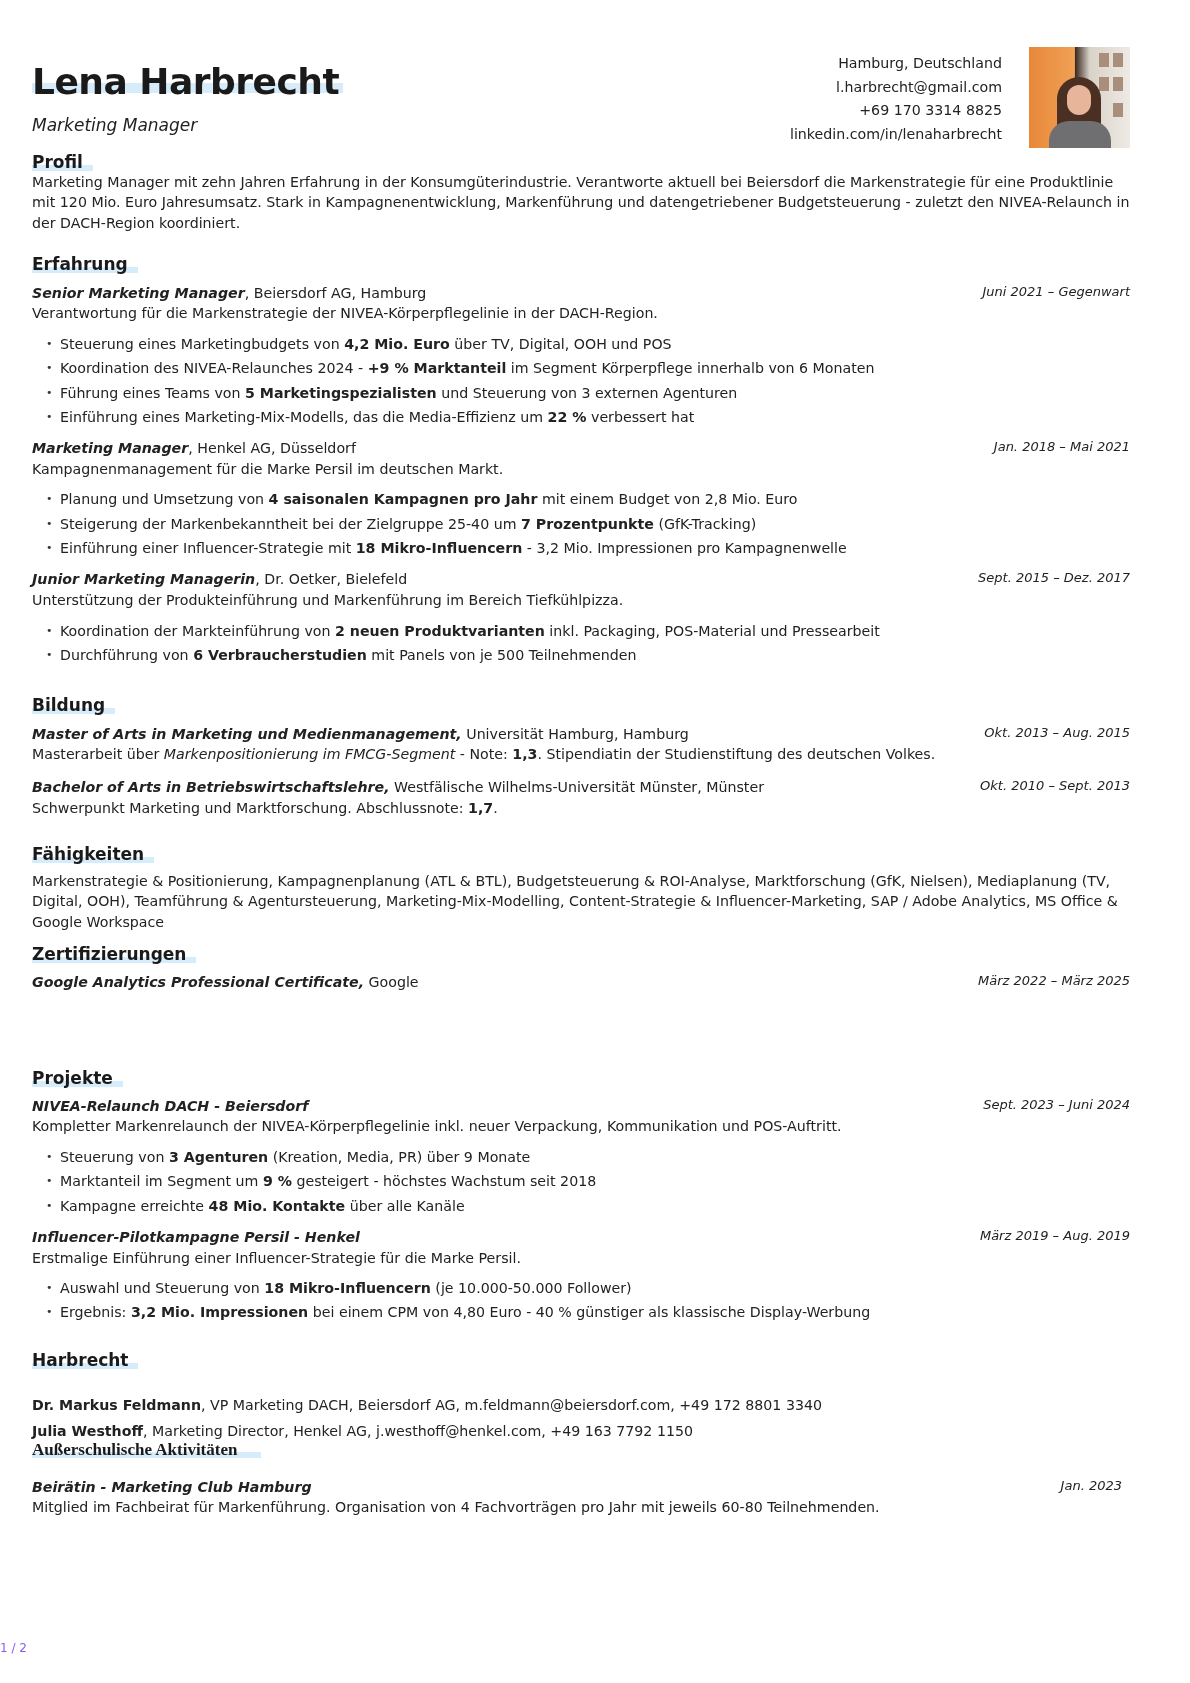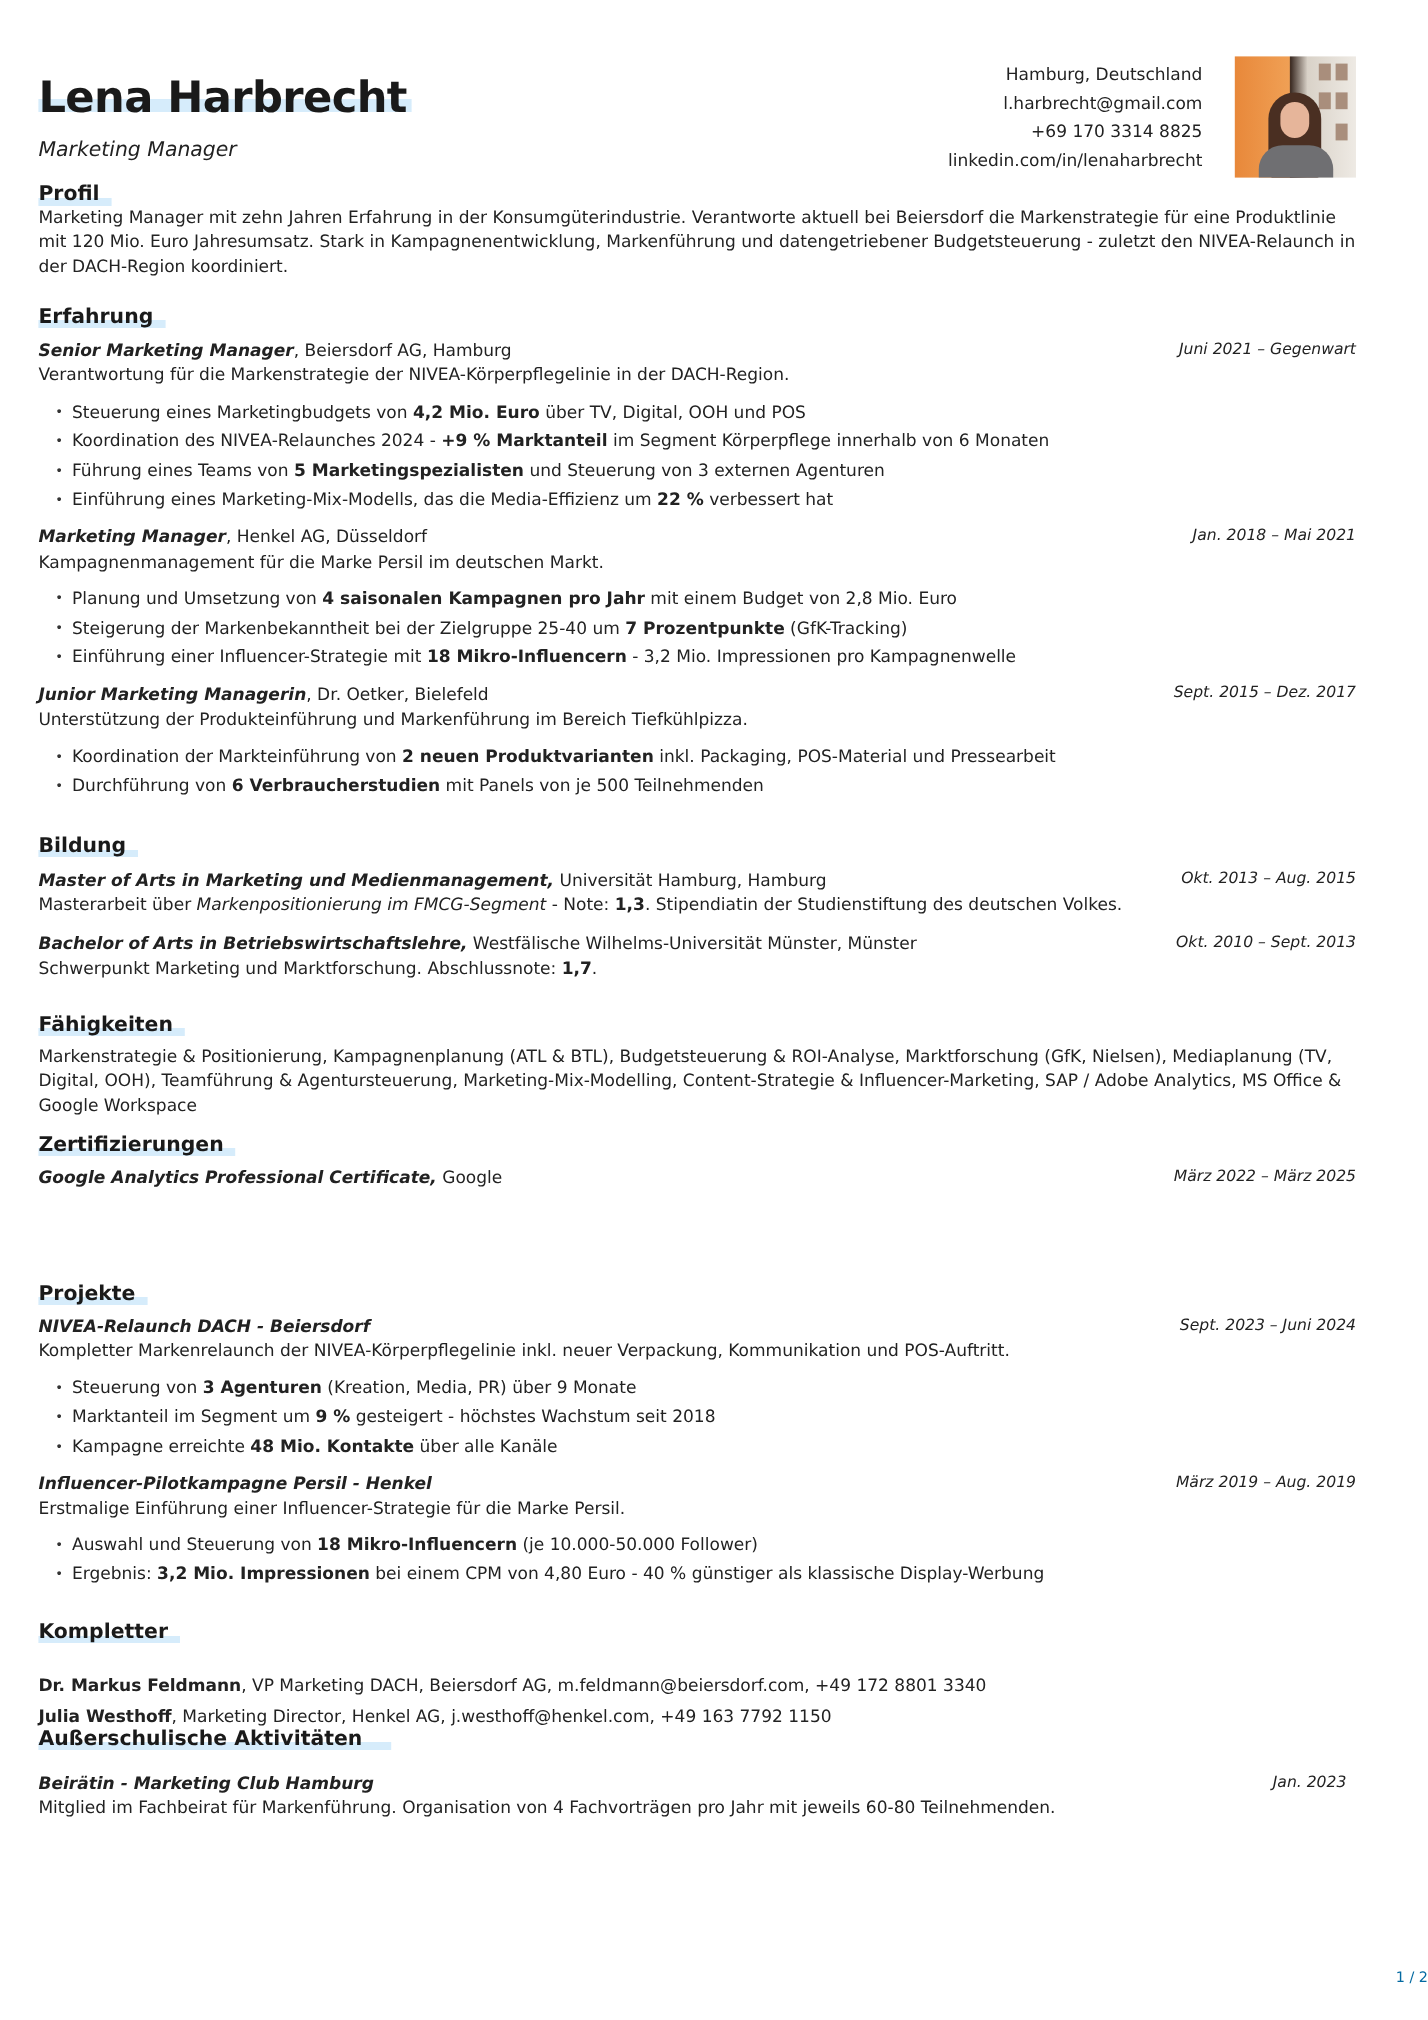--- a/index.html
+++ b/index.html
@@ -45,21 +45,21 @@
   .entry-head { position: relative; margin: 0; white-space: nowrap; }
   .entry-head .role { font-weight: bold; font-style: italic; }
   .entry-date { position: absolute; right: 0; top: 0; font-style: italic; font-size: 13px; color: #222; }
   .entry-desc { margin: 0; }
   ul.bullets { list-style: none; margin: 8px 0 0 0; padding: 0 0 0 28px; }
   ul.bullets li { position: relative; line-height: 24.2px; }
   ul.bullets li::before { content: "•"; position: absolute; left: -14px; top: 0; font-size: 11px; color: #333; }
   b { font-weight: bold; }
   i { font-style: italic; }
   .refs div { line-height: 26px; }
-  .footer { position: absolute; left: 0; width: 1190px; top: 1640px; text-align: right; font-size: 12px; color: #0369a1; }
+  .footer { position: absolute; left: 0; width: 1190px; top: 1640px; text-align: left; font-size: 12px; color: #8b5cf6; }
 </style>
 </head>
 <body>
 
 <div class="page">
 
   <div class="header">
     <h1 class="name">Lena Harbrecht</h1>
     <div class="job-title">Marketing Manager</div>
     <div class="contact">
@@ -170,29 +170,29 @@
           <p class="entry-desc">Erstmalige Einführung einer Influencer-Strategie für die Marke Persil.</p>
           <ul class="bullets" style="margin-top: 8px;">
             <li><span>Auswahl und Steuerung von </span><b>18 Mikro-Influencern</b><span> (je 10.000-50.000 Follower)</span></li>
             <li><span>Ergebnis: </span><b>3,2 Mio. Impressionen</b><span> bei einem CPM von 4,80 Euro - 40 % günstiger als klassische Display-Werbung</span></li>
           </ul>
         </div>
       </div>
   </div>
 
   <div class="section" style="top:1350px;">
-    <h2 class="section-title">Kompletter</h2>
+    <h2 class="section-title">Harbrecht</h2>
     <div class="refs" style="margin-top:20px;">
       <div><b>Dr. Markus Feldmann</b><span>, VP Marketing DACH, Beiersdorf AG, m.feldmann@beiersdorf.com, +49 172 8801 3340</span></div>
       <div><b>Julia Westhoff</b><span>, Marketing Director, Henkel AG, j.westhoff@henkel.com, +49 163 7792 1150</span></div>
     </div>
   </div>
 
   <div class="section" style="top:1439px;">
-    <h2 class="section-title" style="padding-right:24px;">Außerschulische Aktivitäten</h2>
+    <h2 class="section-title" style="padding-right:24px;font-family:Liberation Serif, serif;">Außerschulische Aktivitäten</h2>
     <div class="entry" style="margin-top:16px;">
       <p class="entry-head"><span class="role">Beirätin - Marketing Club Hamburg</span></p>
       <span class="entry-date" style="right:8px;">Jan. 2023</span>
       <p class="entry-desc">Mitglied im Fachbeirat für Markenführung. Organisation von 4 Fachvorträgen pro Jahr mit jeweils 60-80 Teilnehmenden.</p>
     </div>
   </div>
 </div>
 
 <div class="footer">1 / 2</div>
 

